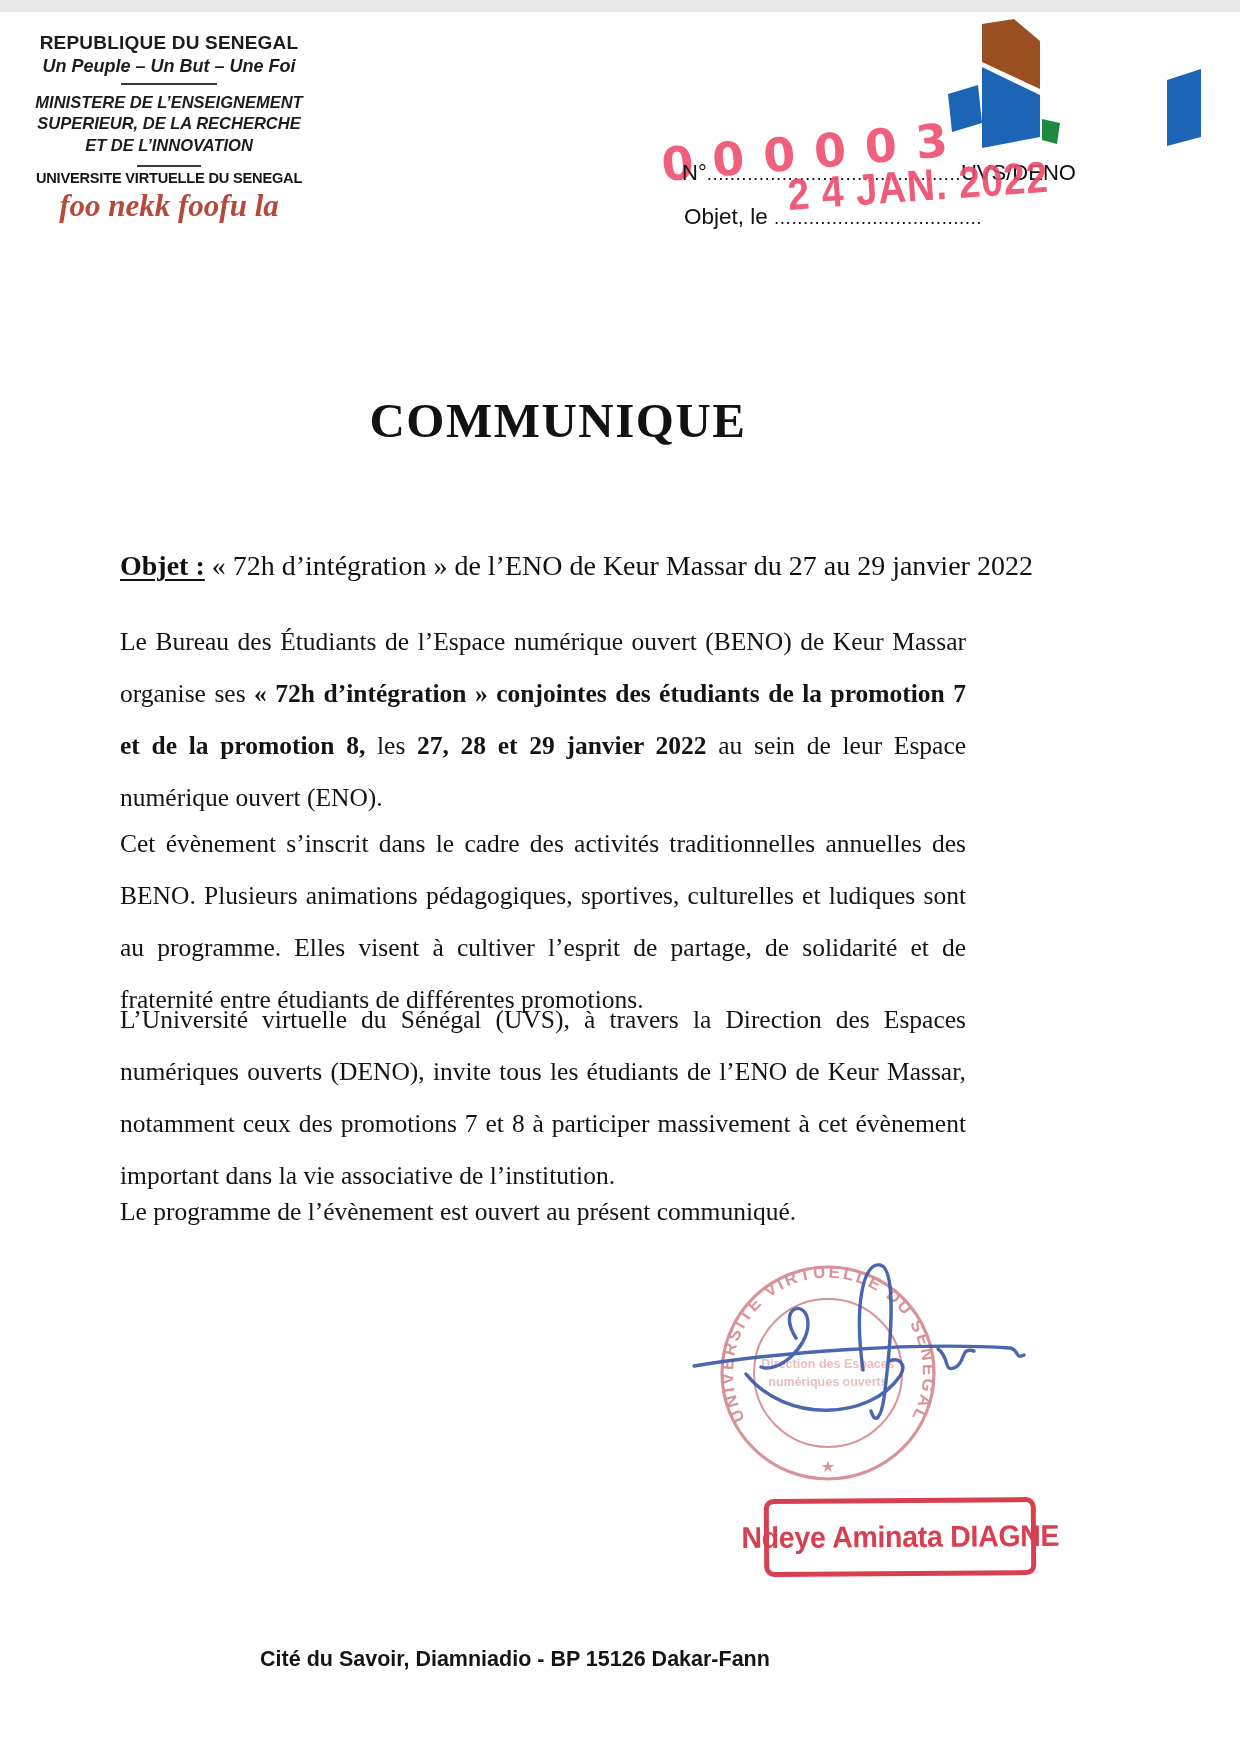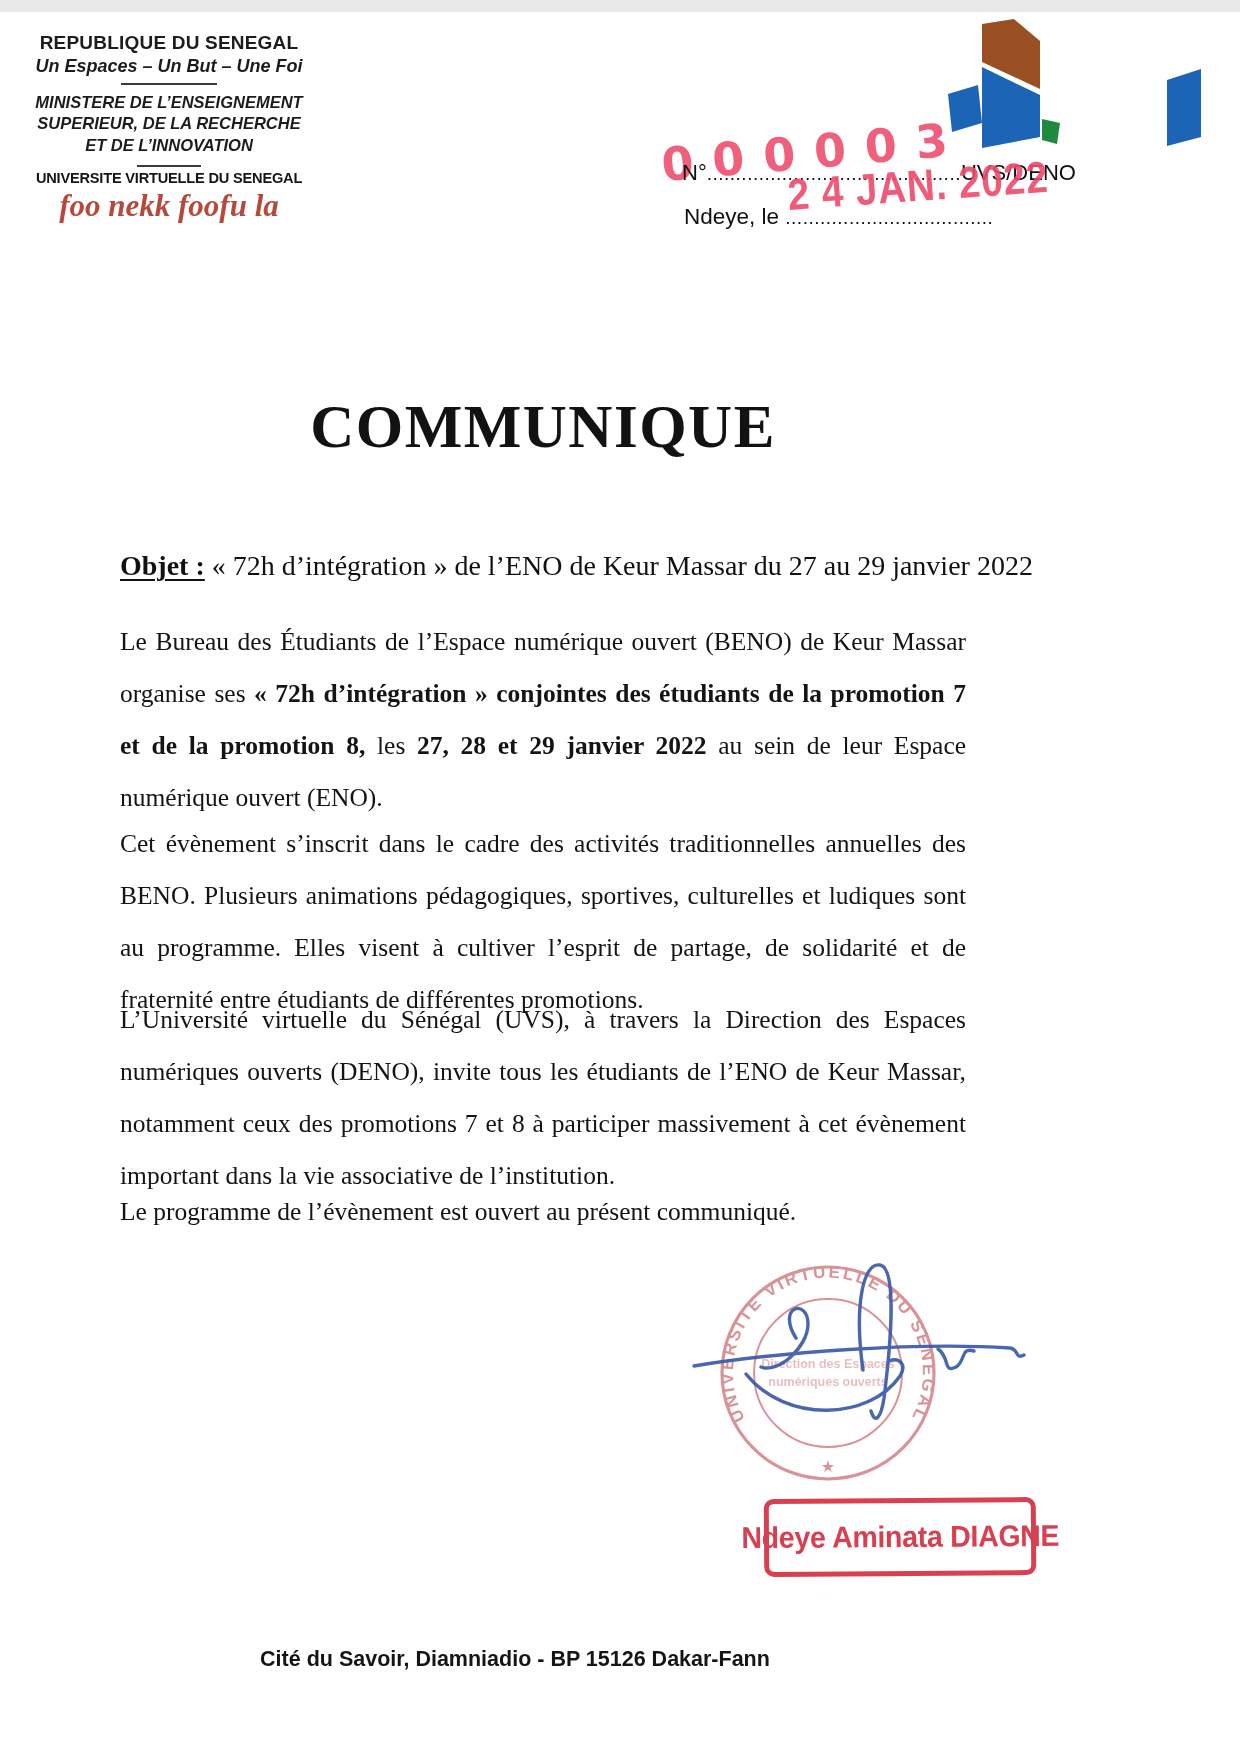--- a/index.html
+++ b/index.html
@@ -39,22 +39,22 @@
   .no-line { position:absolute; left:682px; top:148px; font-family:"Liberation Sans", sans-serif;
     font-size:22px; white-space:nowrap; }
   .leader-dots { font-size:19px; letter-spacing:.5px; }
   .stamp-date { position:absolute; left:786px; top:158px; white-space:nowrap;
     font-family:"Liberation Sans", sans-serif; font-weight:bold; font-size:44px;
     letter-spacing:1px; transform:rotate(-4deg) scaleX(.88); transform-origin:left top; opacity:.9; }
   .dakar-line { position:absolute; left:684px; top:192px; font-family:"Liberation Sans", sans-serif;
     font-size:22.5px; white-space:nowrap; }
 
   
-  .doc-title { position:absolute; left:120px; top:380px; width:846px; text-align:center;
-    font-size:61px; font-weight:bold; letter-spacing:1.5px; color:#121212; }
+  .doc-title { position:absolute; left:135px; top:380px; width:846px; text-align:center;
+    font-size:49px; font-weight:bold; letter-spacing:1.5px; color:#121212; }
   .objet { position:absolute; left:120px; top:538px; width:900px; font-size:28px;
     white-space:nowrap; }
   .objet-label { font-weight:bold; text-decoration:underline; text-decoration-thickness:2px;
     text-underline-offset:4px; }
   .para { position:absolute; left:120px; width:846px; font-size:25.5px; line-height:52px;
     text-align:justify; color:#141414; }
   .p1 { top:604px; } .p2 { top:806px; } .p3 { top:982px; }
   .p4 { top:1174px; text-align:left; }
 
   
@@ -71,21 +71,21 @@
     line-height:1.3; color:#151515; }
   .footer a { font-weight:bold; text-decoration:underline; cursor:pointer; }
 </style>
 </head>
 <body>
 
 <div class="page">
 
   <div class="hdr-left">
     <div class="republic">REPUBLIQUE DU SENEGAL</div>
-    <div class="motto">Un Espaces – Un But – Une Foi</div>
+    <div class="motto">Un Peuple – Un But – Une Foi</div>
     <hr class="rule1">
     <div class="ministry">MINISTERE DE L’ENSEIGNEMENT SUPERIEUR, DE LA RECHERCHE ET DE L’INNOVATION</div>
     <hr class="rule2">
     <div class="uvs-name">UNIVERSITE VIRTUELLE DU SENEGAL</div>
     <div class="uvs-slogan" style="color:#b5493b">foo nekk foofu la</div>
   </div>
 
   <svg class="mark-svg" viewBox="0 0 266 136">
     <polygon points="8,78 38,69 42,107 12,116" fill="#1b64b6"></polygon>
     <polygon points="42,8 74,3 100,25 100,73 42,46" fill="#9a4f22"></polygon>
@@ -93,21 +93,21 @@
     <polygon points="102,103 120,107 117,128 102,124" fill="#1e8a3e"></polygon>
     <polygon points="227,64 261,53 261,121 227,130" fill="#1b64b6"></polygon>
   </svg>
 
   <div class="stamp-number" style="color:#ee4b6b">000003</div>
   <div class="no-line">
     <span>N°</span><span class="leader-dots">............................................</span><span>UVS/DENO</span>
   </div>
   <div class="stamp-date" style="color:#ee4b6b">2 4 JAN. 2022</div>
   <div class="dakar-line">
-    <span>Ndeye, le </span><span class="leader-dots">....................................</span>
+    <span>Objet, le </span><span class="leader-dots">....................................</span>
   </div>
 
   <h1 class="doc-title">COMMUNIQUE</h1>
   <div class="objet">
     <span class="objet-label">Objet :</span><span> « 72h d’intégration » de l’ENO de Keur Massar du 27 au 29 janvier 2022</span>
   </div>
 
   <p class="para p1"><span>Le Bureau des Étudiants de l’Espace numérique ouvert (BENO) de Keur Massar organise ses </span><span style="font-weight: bold;">« 72h d’intégration » conjointes des étudiants de la promotion 7 et de la promotion 8,</span><span> les </span><span style="font-weight: bold;">27, 28 et 29 janvier 2022</span><span> au sein de leur Espace numérique ouvert (ENO).</span></p>
   <p class="para p2">Cet évènement s’inscrit dans le cadre des activités traditionnelles annuelles des BENO. Plusieurs animations pédagogiques, sportives, culturelles et ludiques sont au programme. Elles visent à cultiver l’esprit de partage, de solidarité et de fraternité entre étudiants de différentes promotions.</p>
   <p class="para p3">L’Université virtuelle du Sénégal (UVS), à travers la Direction des Espaces numériques ouverts (DENO), invite tous les étudiants de l’ENO de Keur Massar, notamment ceux des promotions 7 et 8 à participer massivement à cet évènement important dans la vie associative de l’institution.</p>

